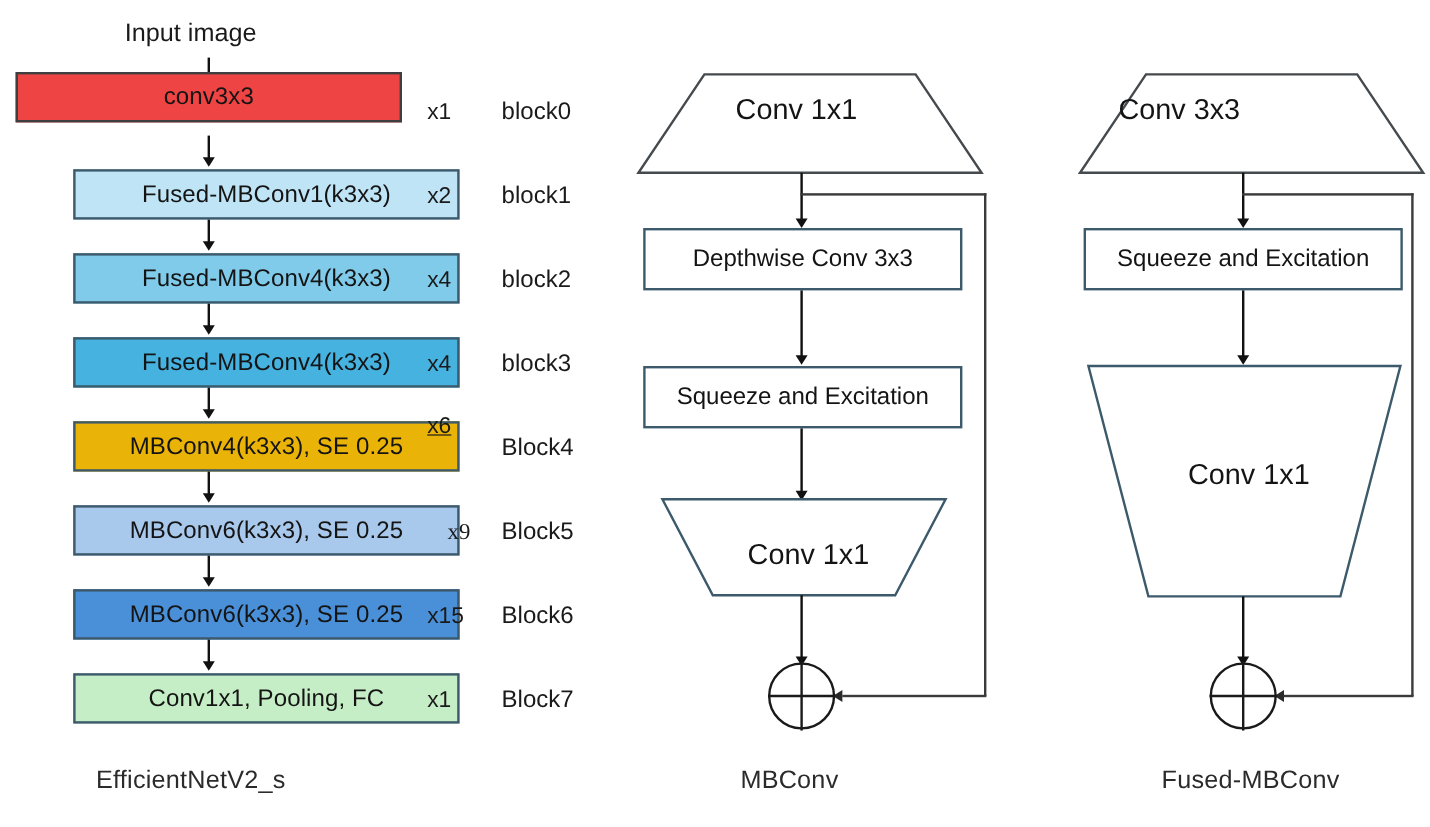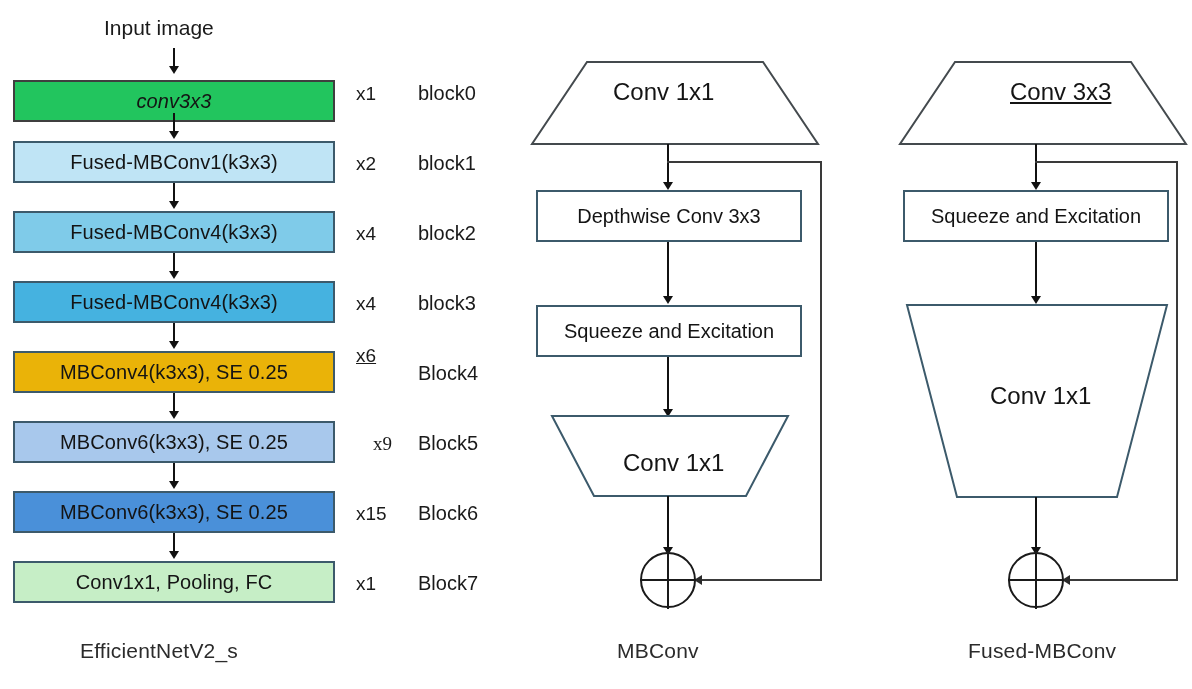--- a/index.html
+++ b/index.html
@@ -44,21 +44,21 @@
     height: 42px;
     box-sizing: border-box;
     border: 2px solid #3f3f3f;
     display: flex;
     align-items: center;
     justify-content: center;
     font-size: 20px;
     color: #141414;
     letter-spacing: 0.1px;
   }
-  .stack-box.tinted { border-color: #3c5a6b; }
+  .stack-box.tinted { border-color: #3c5a6b; margin-left: 48px; }
 
   .rep-label {
     position: absolute;
     font-size: 19px;
     color: #1a1a1a;
     text-align: left;
   }
   .blk-label {
     position: absolute;
     font-size: 20px;
@@ -139,21 +139,21 @@
 <body>
 
 <div id="canvas">
 
   <div class="txt inputlabel" style="left:104px; top:17px;">Input image</div>
 
   <div class="vline" style="left:173px; top:48px; height:22px;"></div>
   <div class="arrowdown" style="left:169px; top:66px;"></div>
 
   <div id="backbone-stack">
-      <div class="stack-box" style="top: 80px; background: #22c55e; font-style: italic;">
+      <div class="stack-box" style="top: 60px; background: #ef4444;">
         <span>conv3x3</span>
       </div>
       <div class="rep-label" style="left: 356px; top: 83px;">x1</div>
       <div class="blk-label" style="left: 418px; top: 82px;">block0</div>
       <div class="vline" style="left: 173px; top: 113px; height: 22px;"></div>
       <div class="arrowdown" style="left: 169px; top: 131px;"></div>
       <div class="stack-box tinted" style="top: 141px; background: rgb(191, 228, 245);">
         <span>Fused-MBConv1(k3x3)</span>
       </div>
       <div class="rep-label" style="left: 356px; top: 153px;">x2</div>
@@ -243,21 +243,21 @@
     <circle cx="30" cy="29" r="27"></circle>
     <line x1="30" y1="0" x2="30" y2="58"></line>
     <line x1="2" y1="29" x2="58" y2="29"></line>
   </svg>
 
   <div class="txt caption" style="left:617px; top:640px;">MBConv</div>
 
   <svg class="trap-svg" style="left:898px; top:60px;" width="290" height="86" viewBox="0 0 290 86">
     <polygon class="trap-shape dark" points="57,2 233,2 288,84 2,84"></polygon>
   </svg>
-  <div class="trap-label" style="left:1010px; top:78px;text-decoration:underline;">Conv 3x3</div>
+  <div class="trap-label" style="left:932px; top:78px;">Conv 3x3</div>
 
   <div class="vline" style="left:1035px; top:144px; height:42px;"></div>
   <div class="arrowdown" style="left:1031px; top:182px;"></div>
 
   <div class="hline" style="left:1035px; top:161px; width:143px;"></div>
   <div class="vline" style="left:1176px; top:161px; height:419px; background:#3a3a3a;"></div>
   <div class="hline" style="left:1070px; top:579px; width:108px;"></div>
   <div class="arrowleft" style="left:1062px; top:575px;"></div>
 
   <div class="mod-box" style="left:903px; top:190px; width:266px; height:52px;">

